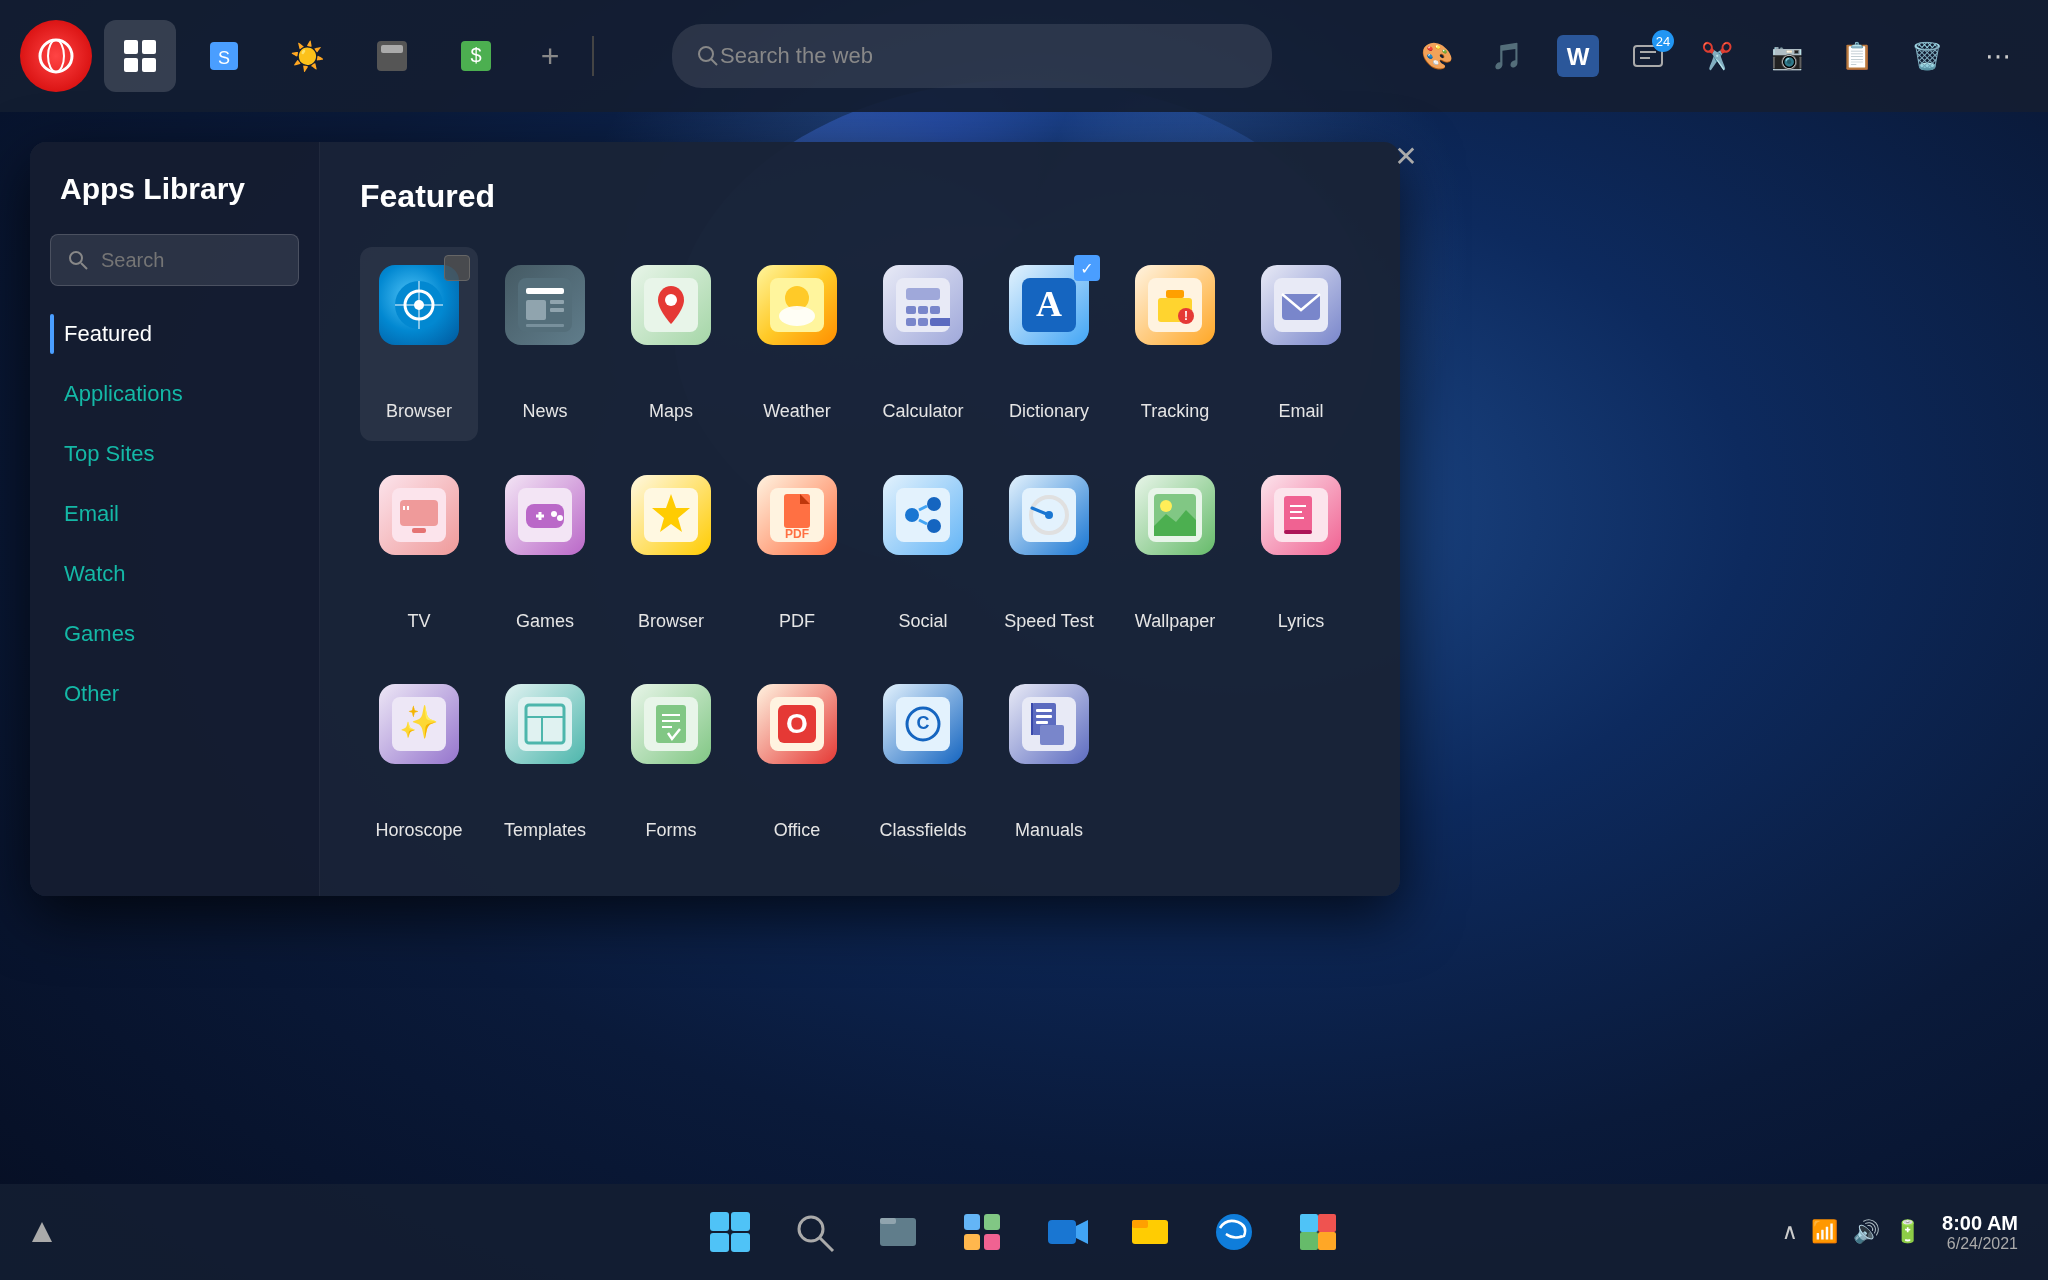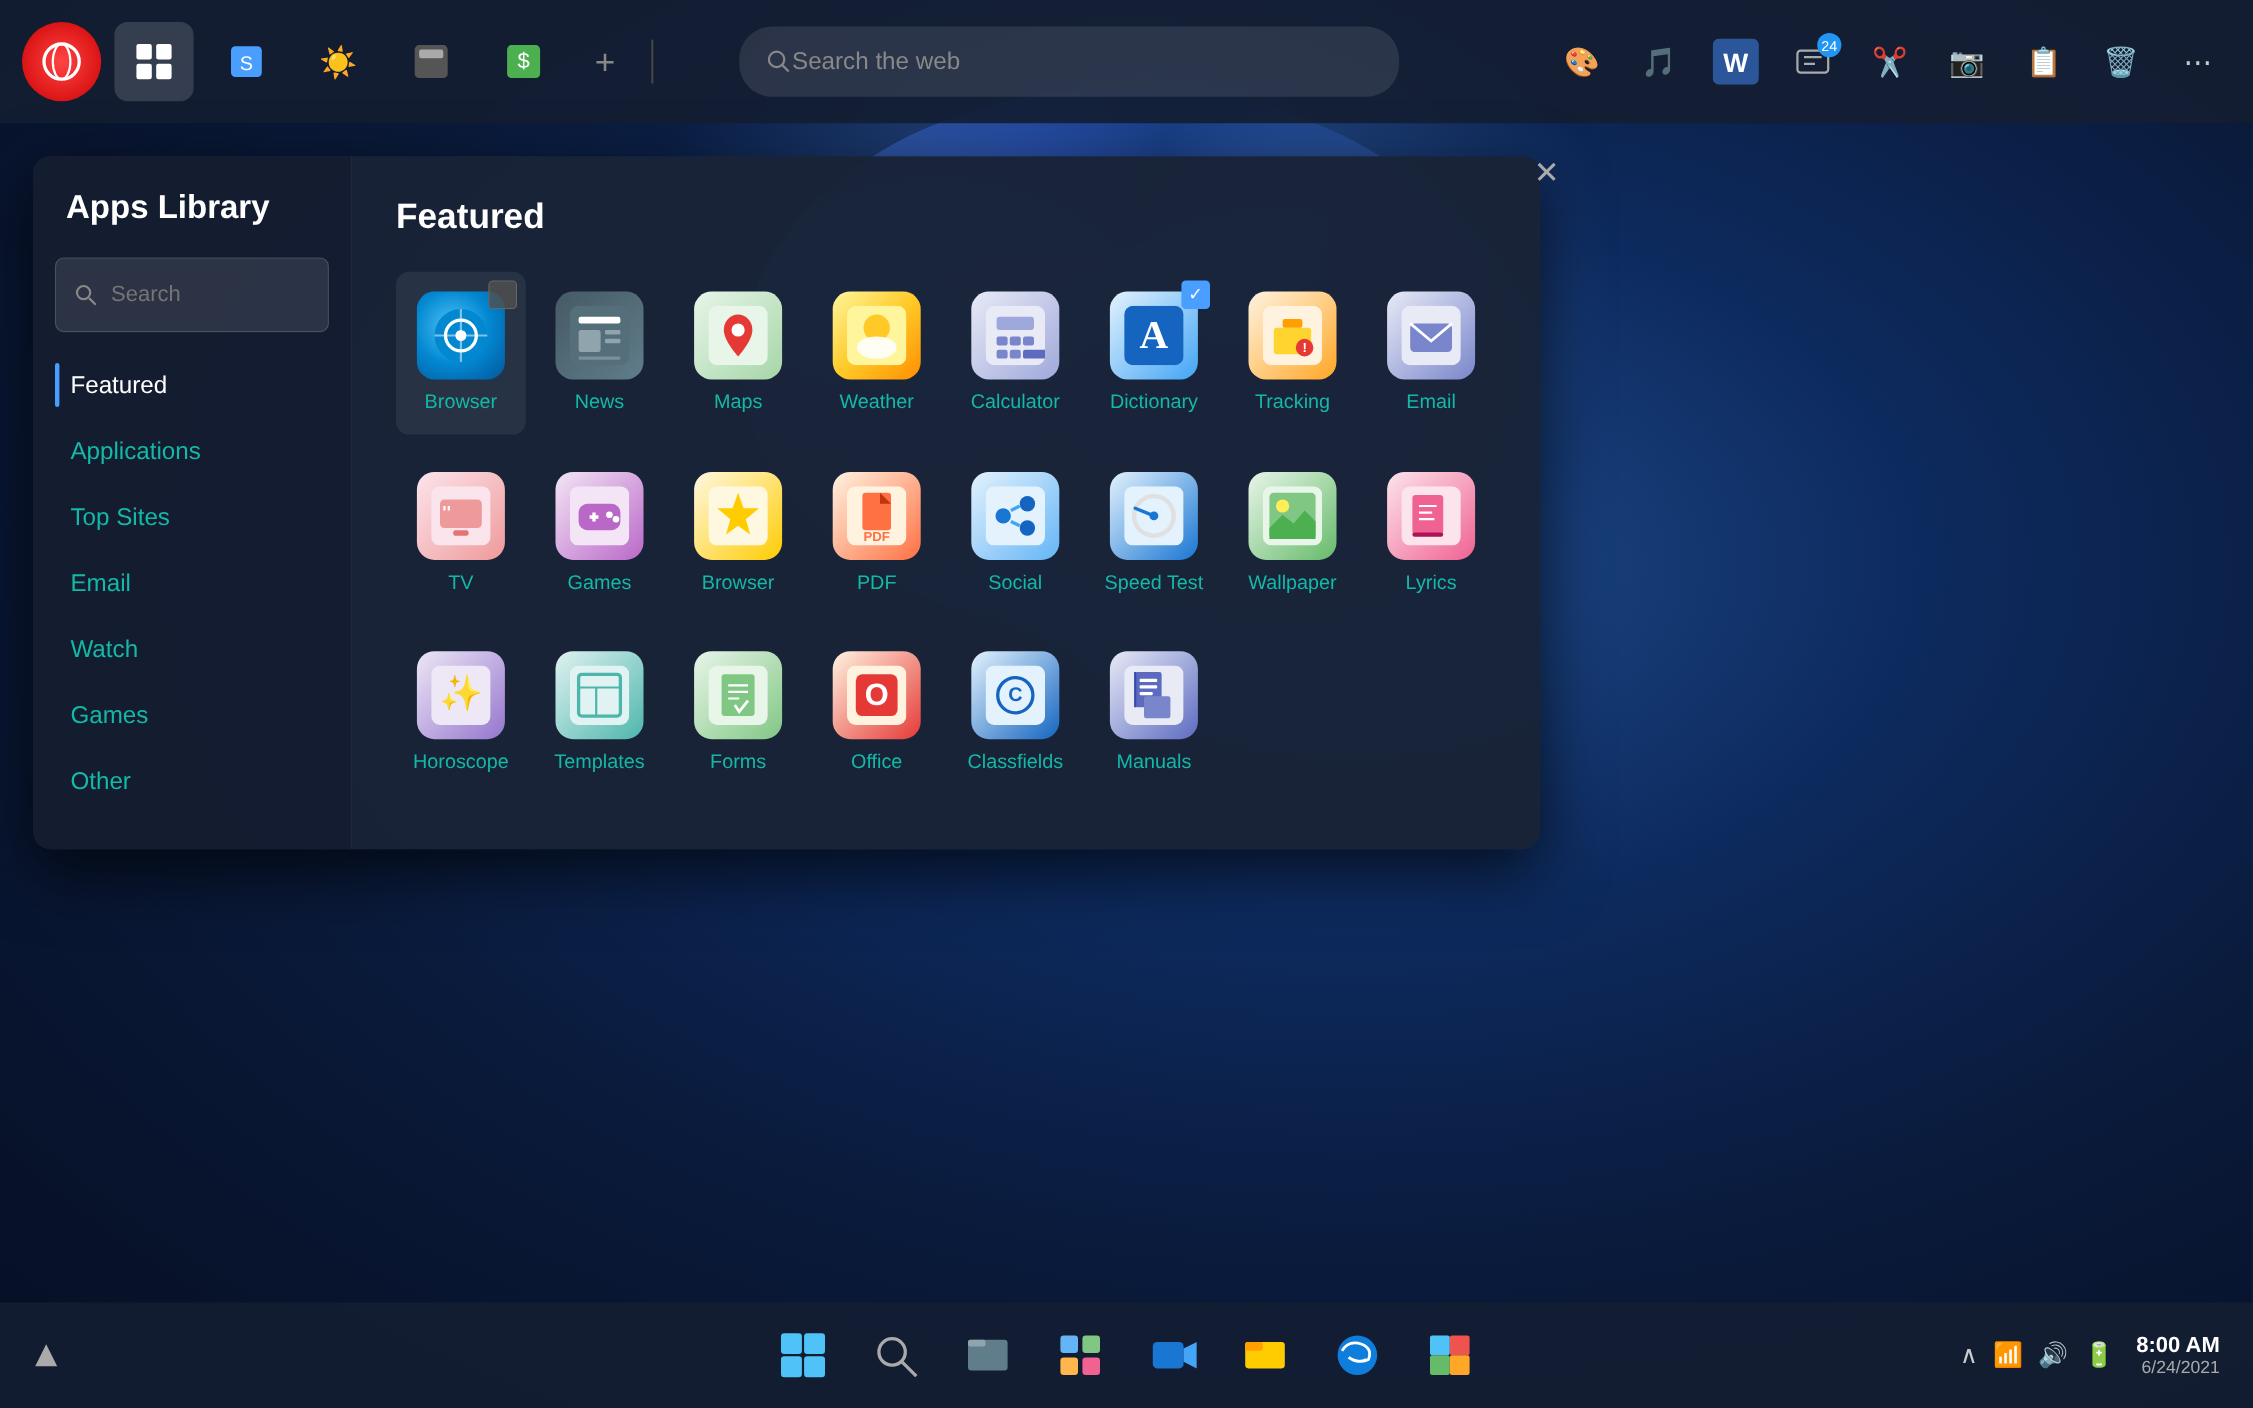--- a/index.html
+++ b/index.html
@@ -219,21 +219,21 @@
       color: white;
       font-size: 30px;
       font-weight: 600;
       margin-bottom: 28px;
       padding-left: 10px;
     }
     .sidebar-search {
       background: rgba(255,255,255,0.1);
       border: 1px solid rgba(255,255,255,0.15);
       border-radius: 8px;
-      height: 68px;
+      height: 52px;
       display: flex;
       align-items: center;
       padding: 0 16px;
       gap: 12px;
       margin-bottom: 20px;
     }
     .sidebar-search input {
       background: transparent;
       border: none;
       outline: none;
@@ -320,24 +320,25 @@
     .app-icon {
       width: 80px;
       height: 80px;
       border-radius: 16px;
       display: flex;
       align-items: center;
       justify-content: center;
       font-size: 40px;
     }
     .app-label {
-      color: #14b8a6;
+      color: #e5e5e5;
       font-size: 18px;
       text-align: center;
       line-height: 1.2;
+      margin-top: 46px;
     }
     .app-checkbox {
       position: absolute;
       top: 8px;
       right: 8px;
       width: 26px;
       height: 26px;
       border-radius: 4px;
       display: flex;
       align-items: center;

